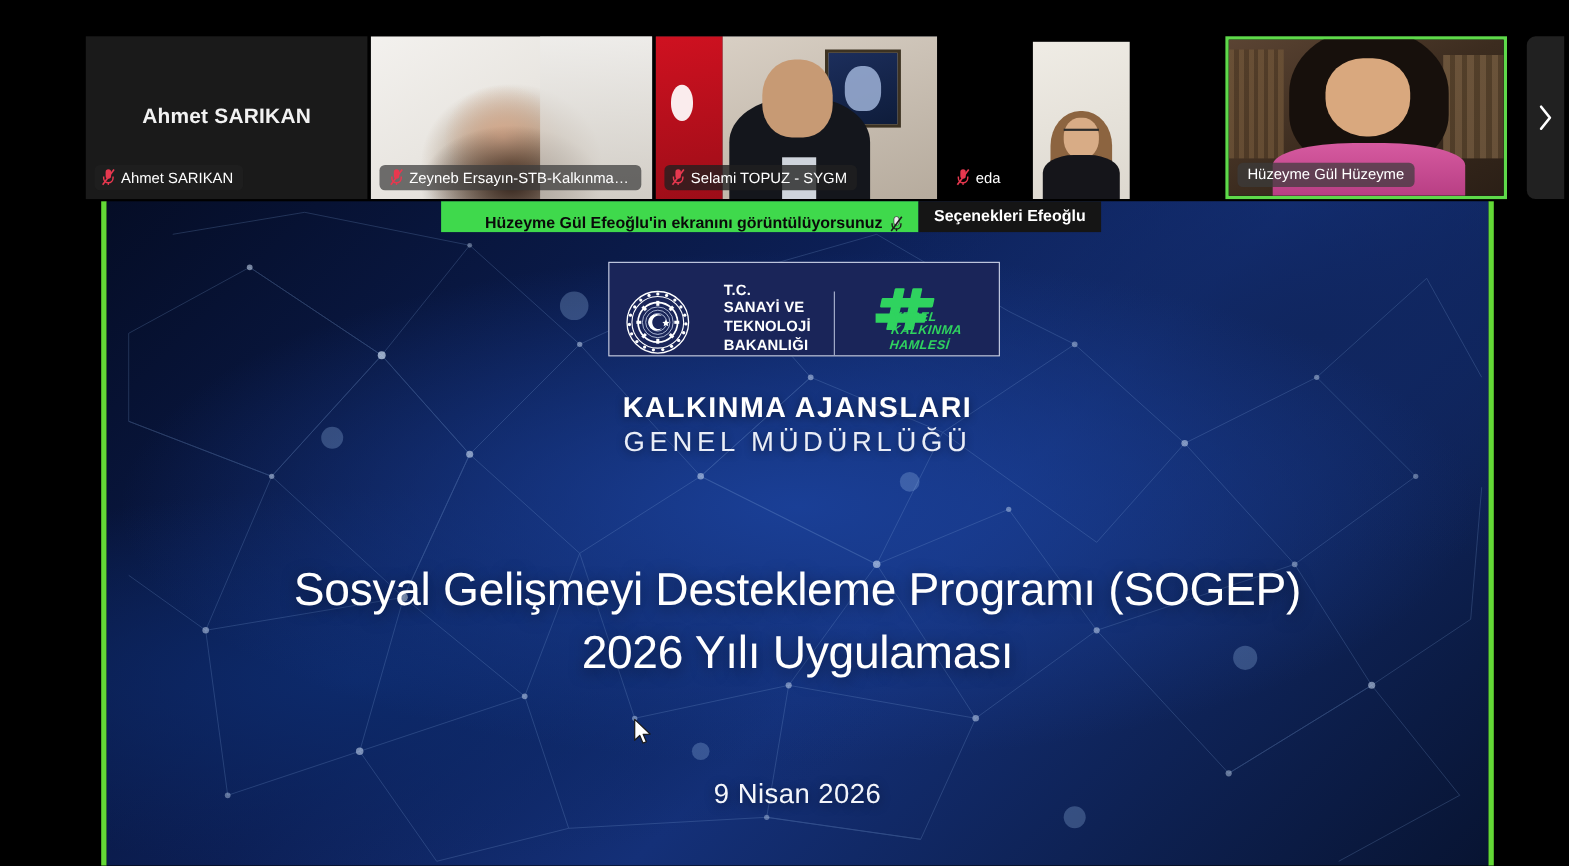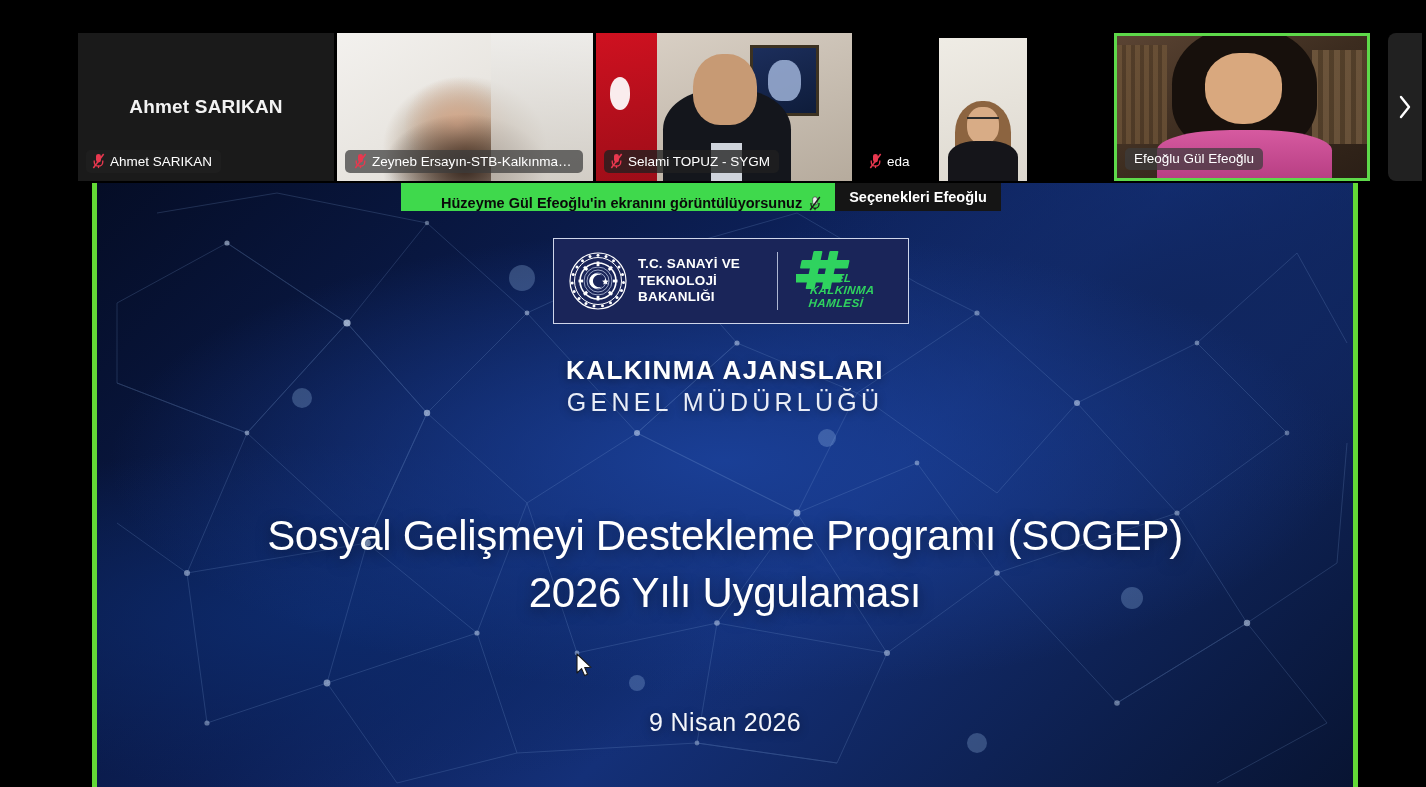--- a/index.html
+++ b/index.html
@@ -138,21 +138,21 @@
     font-size: 14.5px; font-weight: bold;
     display: flex; align-items: center; padding: 0 14px;
     cursor: pointer;
   }
   .micmute-dark { width:12px; height:15px; display:block; }
 
   
   .logobox {
     position: absolute; left: 456px; top: 55px; width: 356px; height: 86px;
     background: #1a2559; border: 1px solid #cfd6ea;
-    display: flex; align-items: center; padding: 0 14px;
+    display: flex; align-items: flex-end; padding: 0 14px; gap: 20px;
   }
   .emblem { flex: 0 0 auto; width: 60px; height: 60px; }
   .minname {
     color: #ffffff; font-size: 13.5px; font-weight: bold; line-height: 1.25;
     letter-spacing: .2px; margin-left: 10px; white-space: pre-line;
   }
   .vdiv { width: 1px; height: 58px; background: #aeb7d2; margin: 0 16px 0 auto; }
   .hashblk { flex: 0 0 auto; width: 96px; height: 62px; position: relative; margin-right: 4px; }
   .hashblk .hs { position:absolute; left:2px; top:-1px; }
   .hashblk .hl {
@@ -262,21 +262,21 @@
 
     <div class="tile t-huzeyme">
       <div class="ph-huzeyme">
         <div class="bookl"></div>
           <div class="bookr"></div>
         <div class="hair"></div>
           <div class="shirt"></div>
           <div class="face"></div>
       </div>
       <div class="namepill plain">
-        <span class="nm">Efeoğlu Gül Efeoğlu</span>
+        <span class="nm">Hüzeyme Gül Hüzeyme</span>
       </div>
     </div>
 
     <div class="next-btn">
       <svg width="16" height="26" viewBox="0 0 16 26">
         <path d="M4 3 L12 13 L4 23" stroke="#ffffff" stroke-width="2.4" fill="none" stroke-linecap="round" stroke-linejoin="round"></path>
       </svg>
     </div>
   </div>
 

